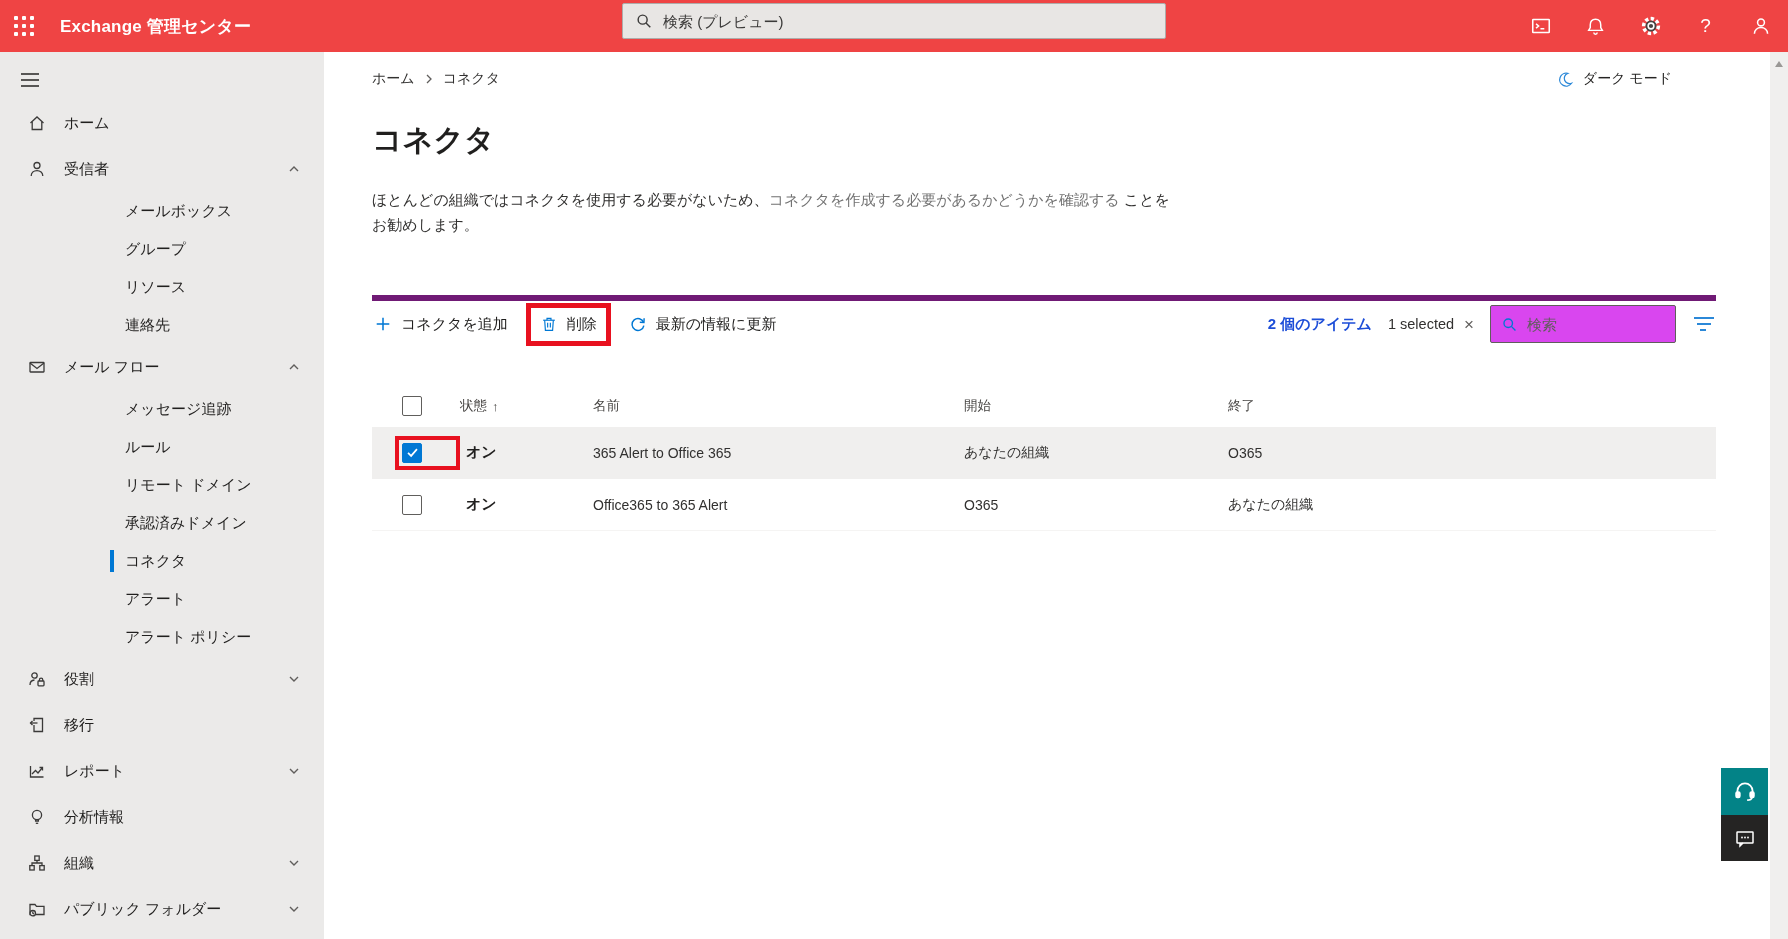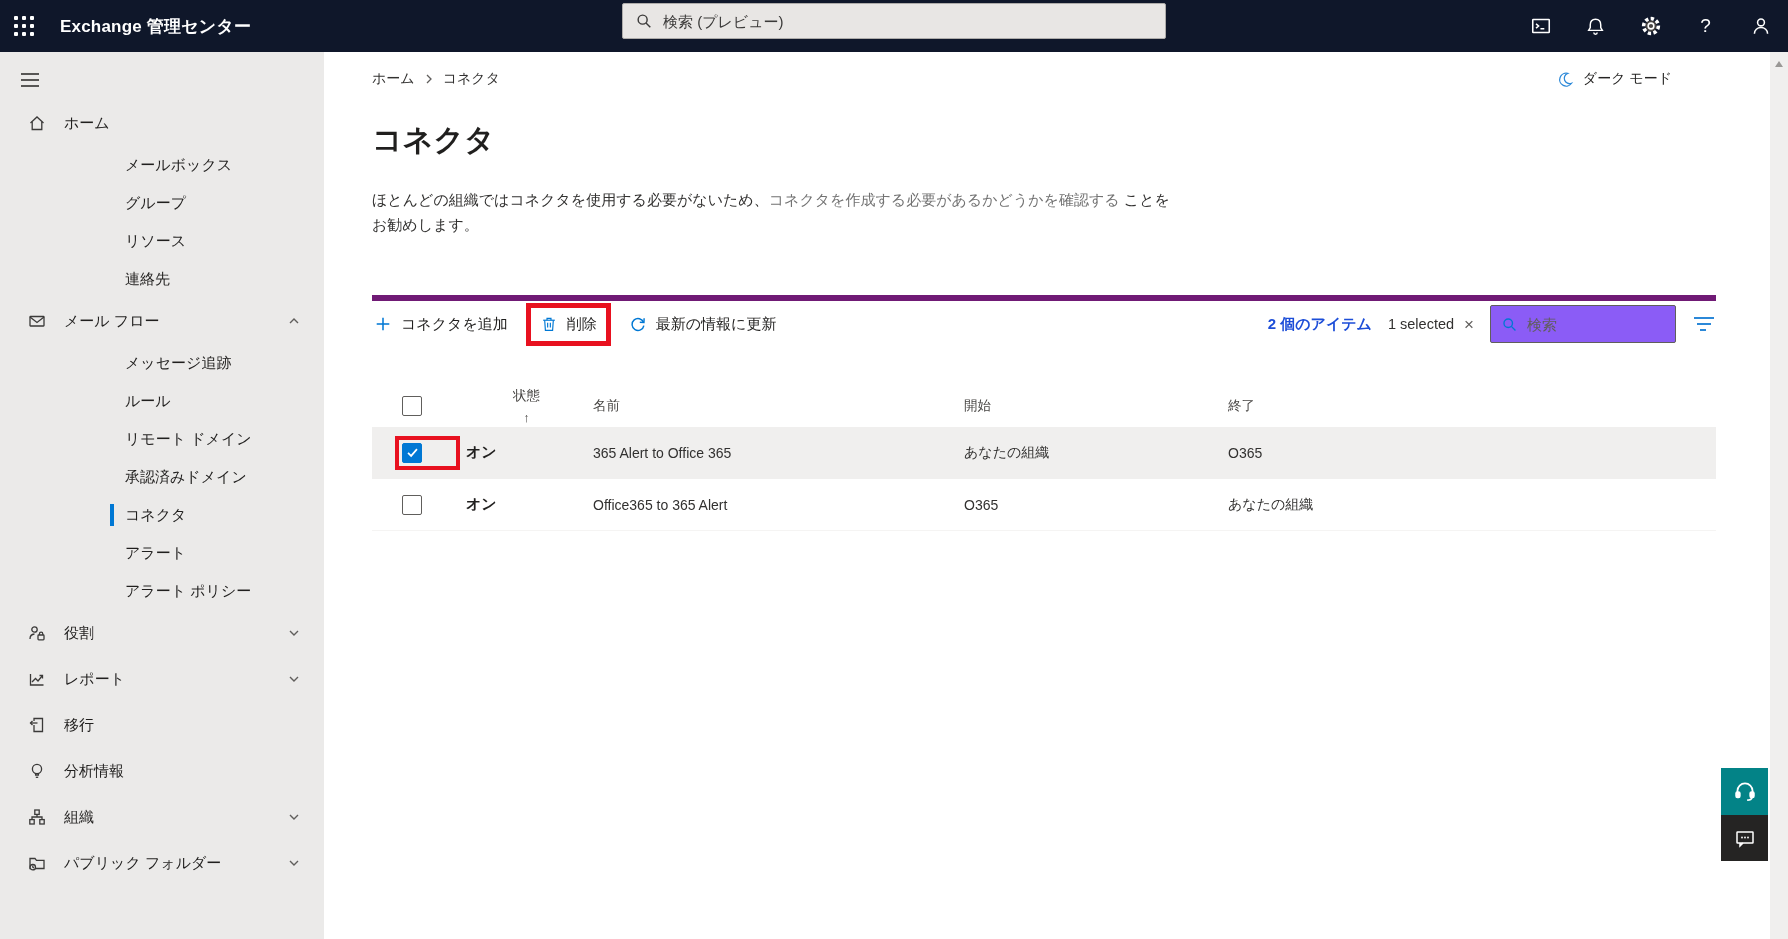--- a/index.html
+++ b/index.html
@@ -2,21 +2,21 @@
 <html><head>
 <meta charset="utf-8">
 <style>
   * { margin:0; padding:0; box-sizing:border-box; }
   html,body { width:1788px; height:939px; overflow:hidden; background:#fff;
               font-family:"Liberation Sans","DejaVu Sans",sans-serif; }
   svg { display:block; }
   button { font-family:inherit; background:none; border:none; cursor:pointer; }
 
   
-  .topbar { position:absolute; left:0; top:0; width:1788px; height:52px; background:#0f172a;
+  .topbar { position:absolute; left:0; top:0; width:1788px; height:52px; background:#ef4444;
             display:flex; align-items:center; z-index:30; }
   .waffle-btn { width:48px; height:52px; display:flex; align-items:center; justify-content:center; }
   .waffle { display:grid; grid-template-columns:repeat(3,4px); grid-gap:4px; }
   .waffle i { width:4px; height:4px; background:#fff; border-radius:1px; }
   .app-title { color:#fff; font-size:17px; font-weight:700; margin-left:12px; letter-spacing:.2px; }
   .tb-search { position:absolute; left:622px; top:3px; width:544px; height:36px; background:#e8e6e4;
                border:1px solid #aeacaa; border-radius:2px; display:flex; align-items:center;
                padding:0 12px; gap:10px; }
   .tb-search input { flex:1; border:none; background:transparent; outline:none; font-size:15px; color:#2b2a29; }
   .tb-search input::placeholder { color:#3b3a39; opacity:1; }
@@ -52,30 +52,30 @@
   .commandbar { margin-top:58px; border-top:6px solid #701a75; height:52px;
                 display:flex; align-items:center; }
   .cmd-left { display:flex; align-items:center; gap:16px; }
   .cmd-btn { display:flex; align-items:center; gap:9px; font-size:15px; color:#201f1e; padding:4px 2px; }
   .red-wrap-btn { border:5px solid #e8111f; padding:3px 7px; display:inline-flex; }
   .cmd-right { margin-left:auto; display:flex; align-items:center; gap:16px; }
   .items-count { font-size:15px; font-weight:700; color:#1d4ed8; }
   .selected-group { display:flex; align-items:flex-start; gap:10px; font-size:14.5px; color:#323130; }
   .clear-x { font-size:17px; color:#605e5c; line-height:1; }
   .list-search { width:186px; height:38px; border:1px solid #605e5c; border-radius:2px;
-                 display:flex; align-items:center; padding:0 10px; gap:9px; background:#8b5cf6; }
+                 display:flex; align-items:center; padding:0 10px; gap:9px; background:#d946ef; }
   .list-search input { flex:1; min-width:0; border:none; outline:none; background:transparent;
                        font-size:15px; color:#323130; }
   .list-search input::placeholder { color:#605e5c; opacity:1; }
 
   
   .tbl { margin-top:38px; }
   .tbl-row { display:grid; grid-template-columns:88px 133px 371px 264px 1fr; align-items:center; }
   .tbl-head { height:42px; font-size:13.5px; color:#484644; }
-  .tbl-head .hc { display:flex; align-items:center; gap:5px;flex-direction:column; }
+  .tbl-head .hc { display:flex; align-items:center; gap:5px; }
   .sort-arrow { font-size:13px; color:#484644; }
   .row { height:52px; border-bottom:1px solid #f5f4f3; }
   .row.sel { background:#f0efee; border-bottom-color:#f0efee; }
   .cell-status { font-size:15px; font-weight:700; color:#201f1e;padding-left:6px; }
   .cell { font-size:14px; color:#323130; }
   .cb { width:20px; height:20px; border:1px solid #605e5c; border-radius:2px; background:#fff;
         margin-left:30px; display:flex; align-items:center; justify-content:center; cursor:pointer; }
   .cb.checked { background:#0078d4; border-color:#0078d4; }
   .red-cb { margin-left:23px; border:4px solid #e8111f; padding:3px; display:inline-flex; }
   .red-cb .cb { margin-left:0; }
@@ -163,20 +163,34 @@
   <div class="nav-item">
     <span class="ic">
       <svg width="20" height="20" viewBox="0 0 20 20" fill="none" stroke="#3b3a39" stroke-width="1.3">
         <path d="M3.5 10 L10 4 L16.5 10"></path>
           <path d="M5.2 8.7 V16.5 H14.8 V8.7"></path>
       </svg>
     </span>
     <span>ホーム</span>
   </div>
 
+  <div class="nav-item">
+    <span class="ic">
+      <svg width="20" height="20" viewBox="0 0 20 20" fill="none" stroke="#3b3a39" stroke-width="1.3">
+        <circle cx="10" cy="6.5" r="3"></circle>
+          <path d="M4.2 17 c0-3.3 2.6-5.4 5.8-5.4 s5.8 2.1 5.8 5.4"></path>
+      </svg>
+    </span>
+    <span>受信者</span>
+    <span class="chev">
+      <svg width="12" height="12" viewBox="0 0 12 12" fill="none" stroke="#605e5c" stroke-width="1.4">
+          <polyline points="2,8 6,4 10,8"></polyline>
+        </svg>
+    </span>
+  </div>
 
   <div class="nav-item sub">
       <span>メールボックス</span>
     </div>
   <div class="nav-item sub">
       <span>グループ</span>
     </div>
   <div class="nav-item sub">
       <span>リソース</span>
     </div>
@@ -234,42 +248,42 @@
     <span class="chev">
       <svg width="12" height="12" viewBox="0 0 12 12" fill="none" stroke="#605e5c" stroke-width="1.4">
           <polyline points="2,4 6,8 10,4"></polyline>
         </svg>
     </span>
   </div>
 
   <div class="nav-item">
     <span class="ic">
       <svg width="20" height="20" viewBox="0 0 20 20" fill="none" stroke="#3b3a39" stroke-width="1.3">
+        <path d="M7 6 V3.5 H15.5 V16.5 H7 V10"></path>
+          <line x1="10.5" y1="8" x2="3.5" y2="8"></line>
+        <polyline points="5.5,6 3.5,8 5.5,10"></polyline>
+      </svg>
+    </span>
+    <span>移行</span>
+  </div>
+
+  <div class="nav-item">
+    <span class="ic">
+      <svg width="20" height="20" viewBox="0 0 20 20" fill="none" stroke="#3b3a39" stroke-width="1.3">
         <path d="M3.5 5 V16 H16.5"></path>
         <polyline points="5,13 8.5,9.5 11,12 15.5,6.5"></polyline>
           <polyline points="12.5,6.5 15.5,6.5 15.5,9.5"></polyline>
       </svg>
     </span>
     <span>レポート</span>
     <span class="chev">
       <svg width="12" height="12" viewBox="0 0 12 12" fill="none" stroke="#605e5c" stroke-width="1.4">
           <polyline points="2,4 6,8 10,4"></polyline>
         </svg>
     </span>
-  </div>
-
-  <div class="nav-item">
-    <span class="ic">
-      <svg width="20" height="20" viewBox="0 0 20 20" fill="none" stroke="#3b3a39" stroke-width="1.3">
-        <path d="M7 6 V3.5 H15.5 V16.5 H7 V10"></path>
-          <line x1="10.5" y1="8" x2="3.5" y2="8"></line>
-        <polyline points="5.5,6 3.5,8 5.5,10"></polyline>
-      </svg>
-    </span>
-    <span>移行</span>
   </div>
 
   <div class="nav-item">
     <span class="ic">
       <svg width="20" height="20" viewBox="0 0 20 20" fill="none" stroke="#3b3a39" stroke-width="1.3">
         <circle cx="10" cy="8" r="4.6"></circle>
           <path d="M8.6 12.4 v1.6 h2.8 v-1.6"></path>
           <line x1="8.8" y1="16.3" x2="11.2" y2="16.3"></line>
       </svg>
     </span>

